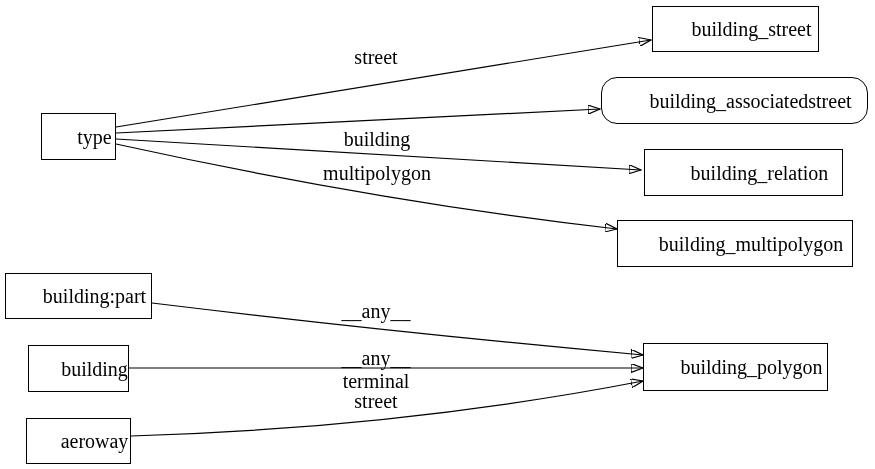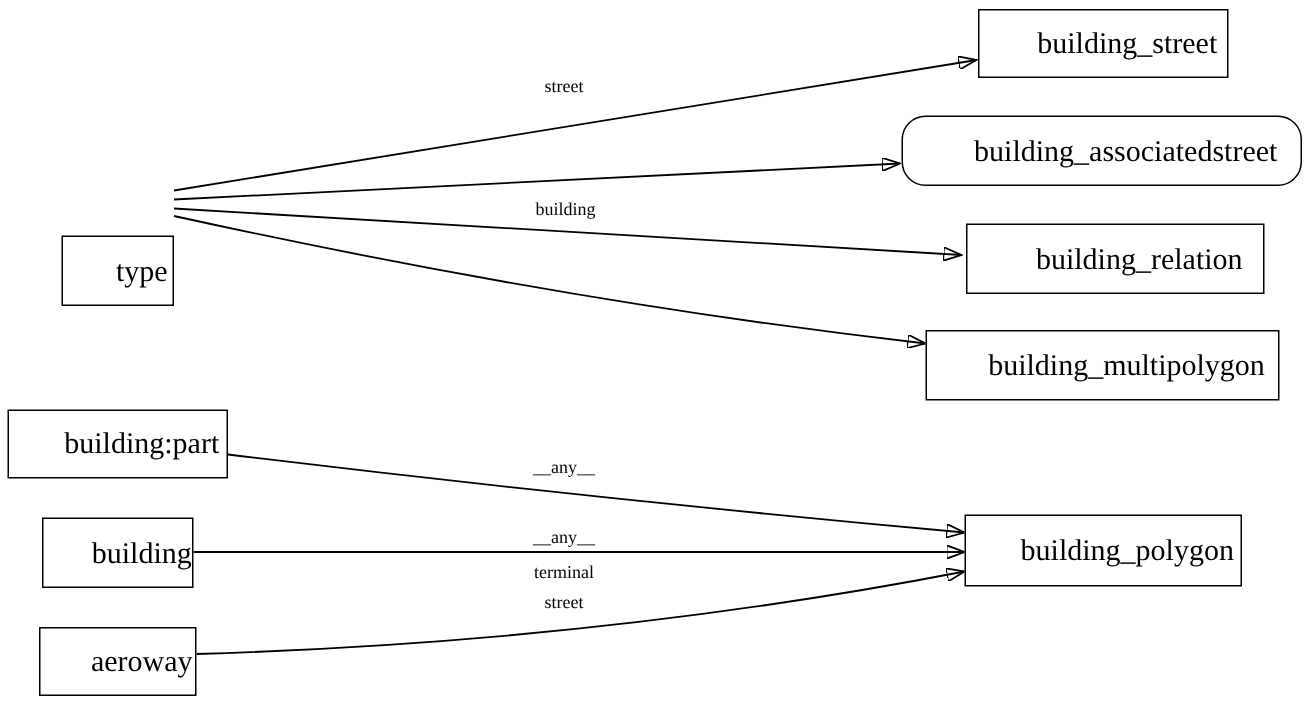--- a/index.html
+++ b/index.html
@@ -37,21 +37,21 @@
     align-items: center;
     justify-content: center;
     font-size: 20px;
     line-height: 1;
     white-space: nowrap;
     padding-left: 32px;
   }
   .elabel {
     position: absolute;
     transform: translate(-50%, -50%);
-    font-size: 12px;
+    font-size: 20px;
     line-height: 20px;
     white-space: nowrap;
     text-align: center;
   }
   .elabel-multiline span { display: block; }
 </style>
 </head>
 <body>
 
 <div class="canvas">
@@ -64,21 +64,21 @@
     </defs>
     <path d="M 116 127 L 651 40" marker-end="url(#arrow)"></path>
     <path d="M 116 133 L 600 109" marker-end="url(#arrow)"></path>
     <path d="M 116 139 L 641 170" marker-end="url(#arrow)"></path>
     <path d="M 116 144 Q 380 202 617 229" marker-end="url(#arrow)"></path>
     <path d="M 152 303 Q 390 332 643 355" marker-end="url(#arrow)"></path>
     <path d="M 129 368 L 643 368" marker-end="url(#arrow)"></path>
     <path d="M 131 436 Q 400 428 643 381" marker-end="url(#arrow)"></path>
   </svg>
 
-  <div class="node" style="left:41px;  top:113px; width:75px;  height:47px;margin-top:44px;">type</div>
+  <div class="node" style="left:41px;  top:113px; width:75px;  height:47px;">type</div>
 
   <div class="node" style="left:652px; top:6px;   width:167px; height:46px;">building_street</div>
 
   <div class="node" style="left:601px; top:77px;  width:267px; height:47px;border-radius:16px;">building_associatedstreet</div>
 
   <div class="node" style="left:644px; top:149px; width:199px; height:47px;">building_relation</div>
 
   <div class="node" style="left:617px; top:220px; width:236px; height:47px;">building_multipolygon</div>
 
   <div class="node" style="left:5px;   top:273px; width:147px; height:46px;">building:part</div>
@@ -87,20 +87,21 @@
 
   <div class="node" style="left:643px; top:343px; width:185px; height:48px;">building_polygon</div>
 
   <div class="node" style="left:26px;  top:418px; width:105px; height:46px;">aeroway</div>
 
   <div class="elabel" style="left:376px; top:57px;">street</div>
 
 
   <div class="elabel" style="left:377px; top:139px;">building</div>
 
+  <div class="elabel" style="left:377px; top:173px;">multipolygon</div>
 
   <div class="elabel" style="left:376px; top:311px;">__any__</div>
 
   <div class="elabel" style="left:376px; top:358px;">__any__</div>
 
   <div class="elabel elabel-multiline" style="left:376px; top:391px;">
     <span>terminal</span>
     <span>street</span>
   </div>
 

